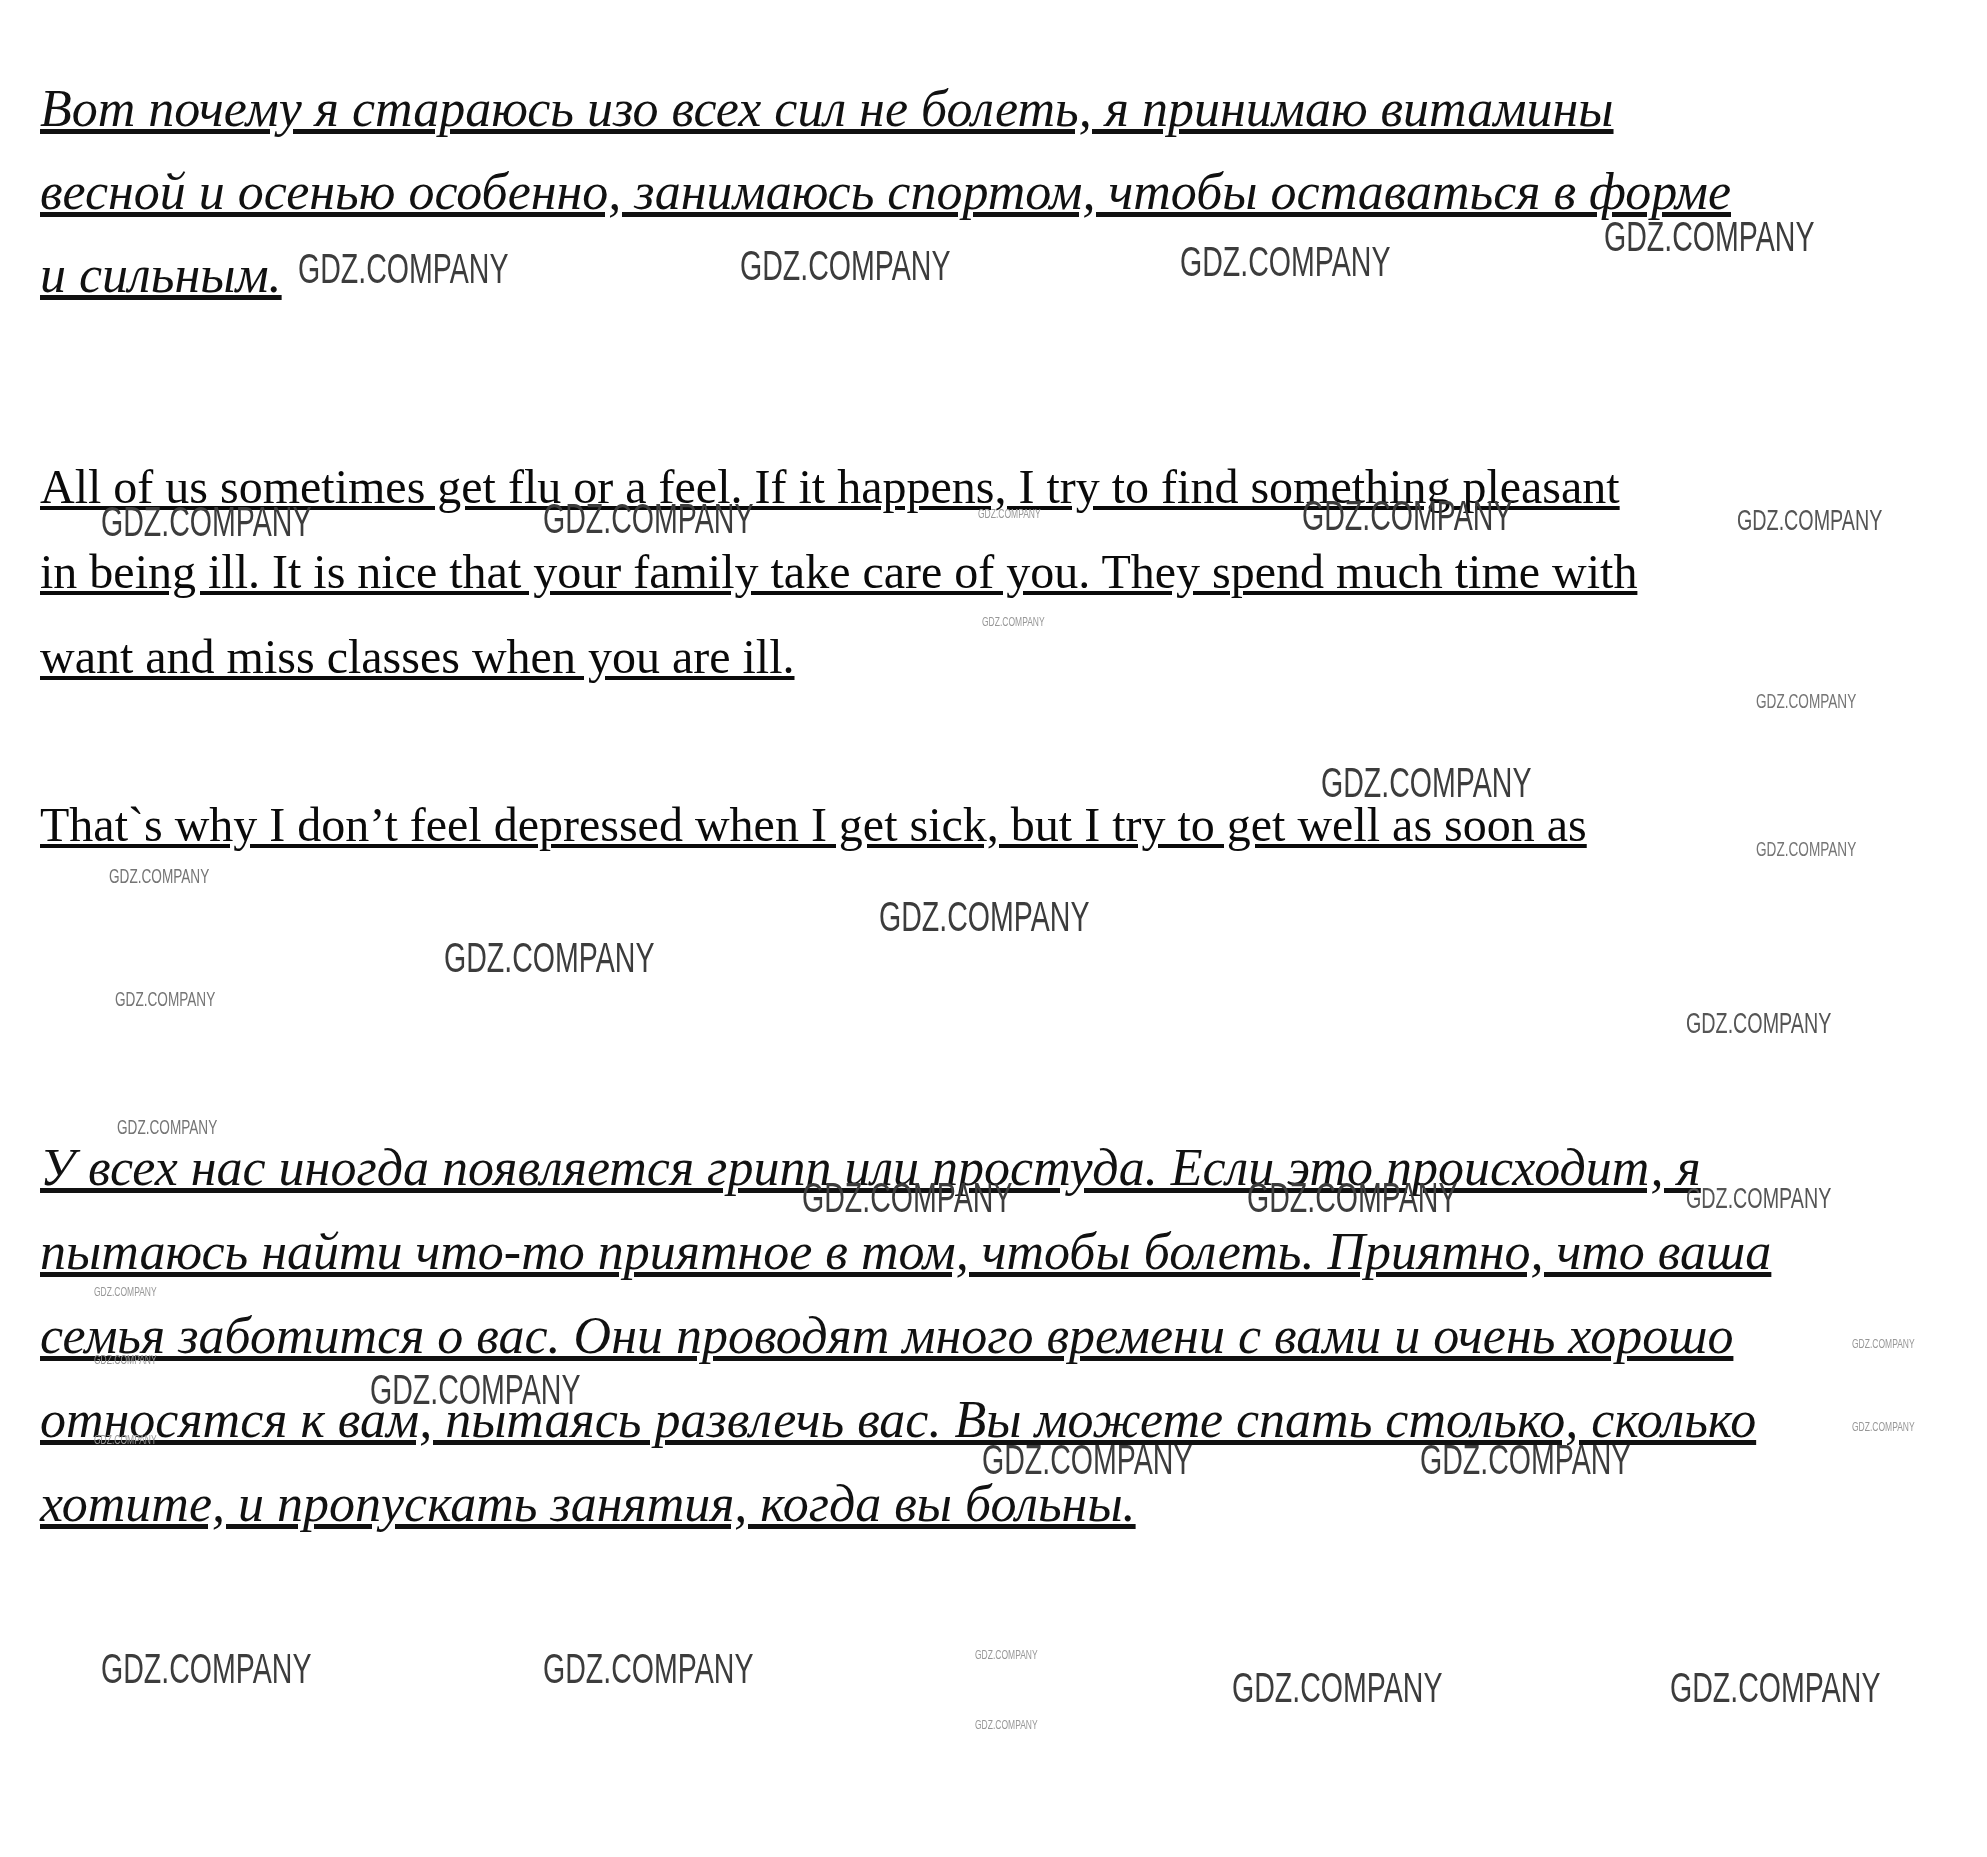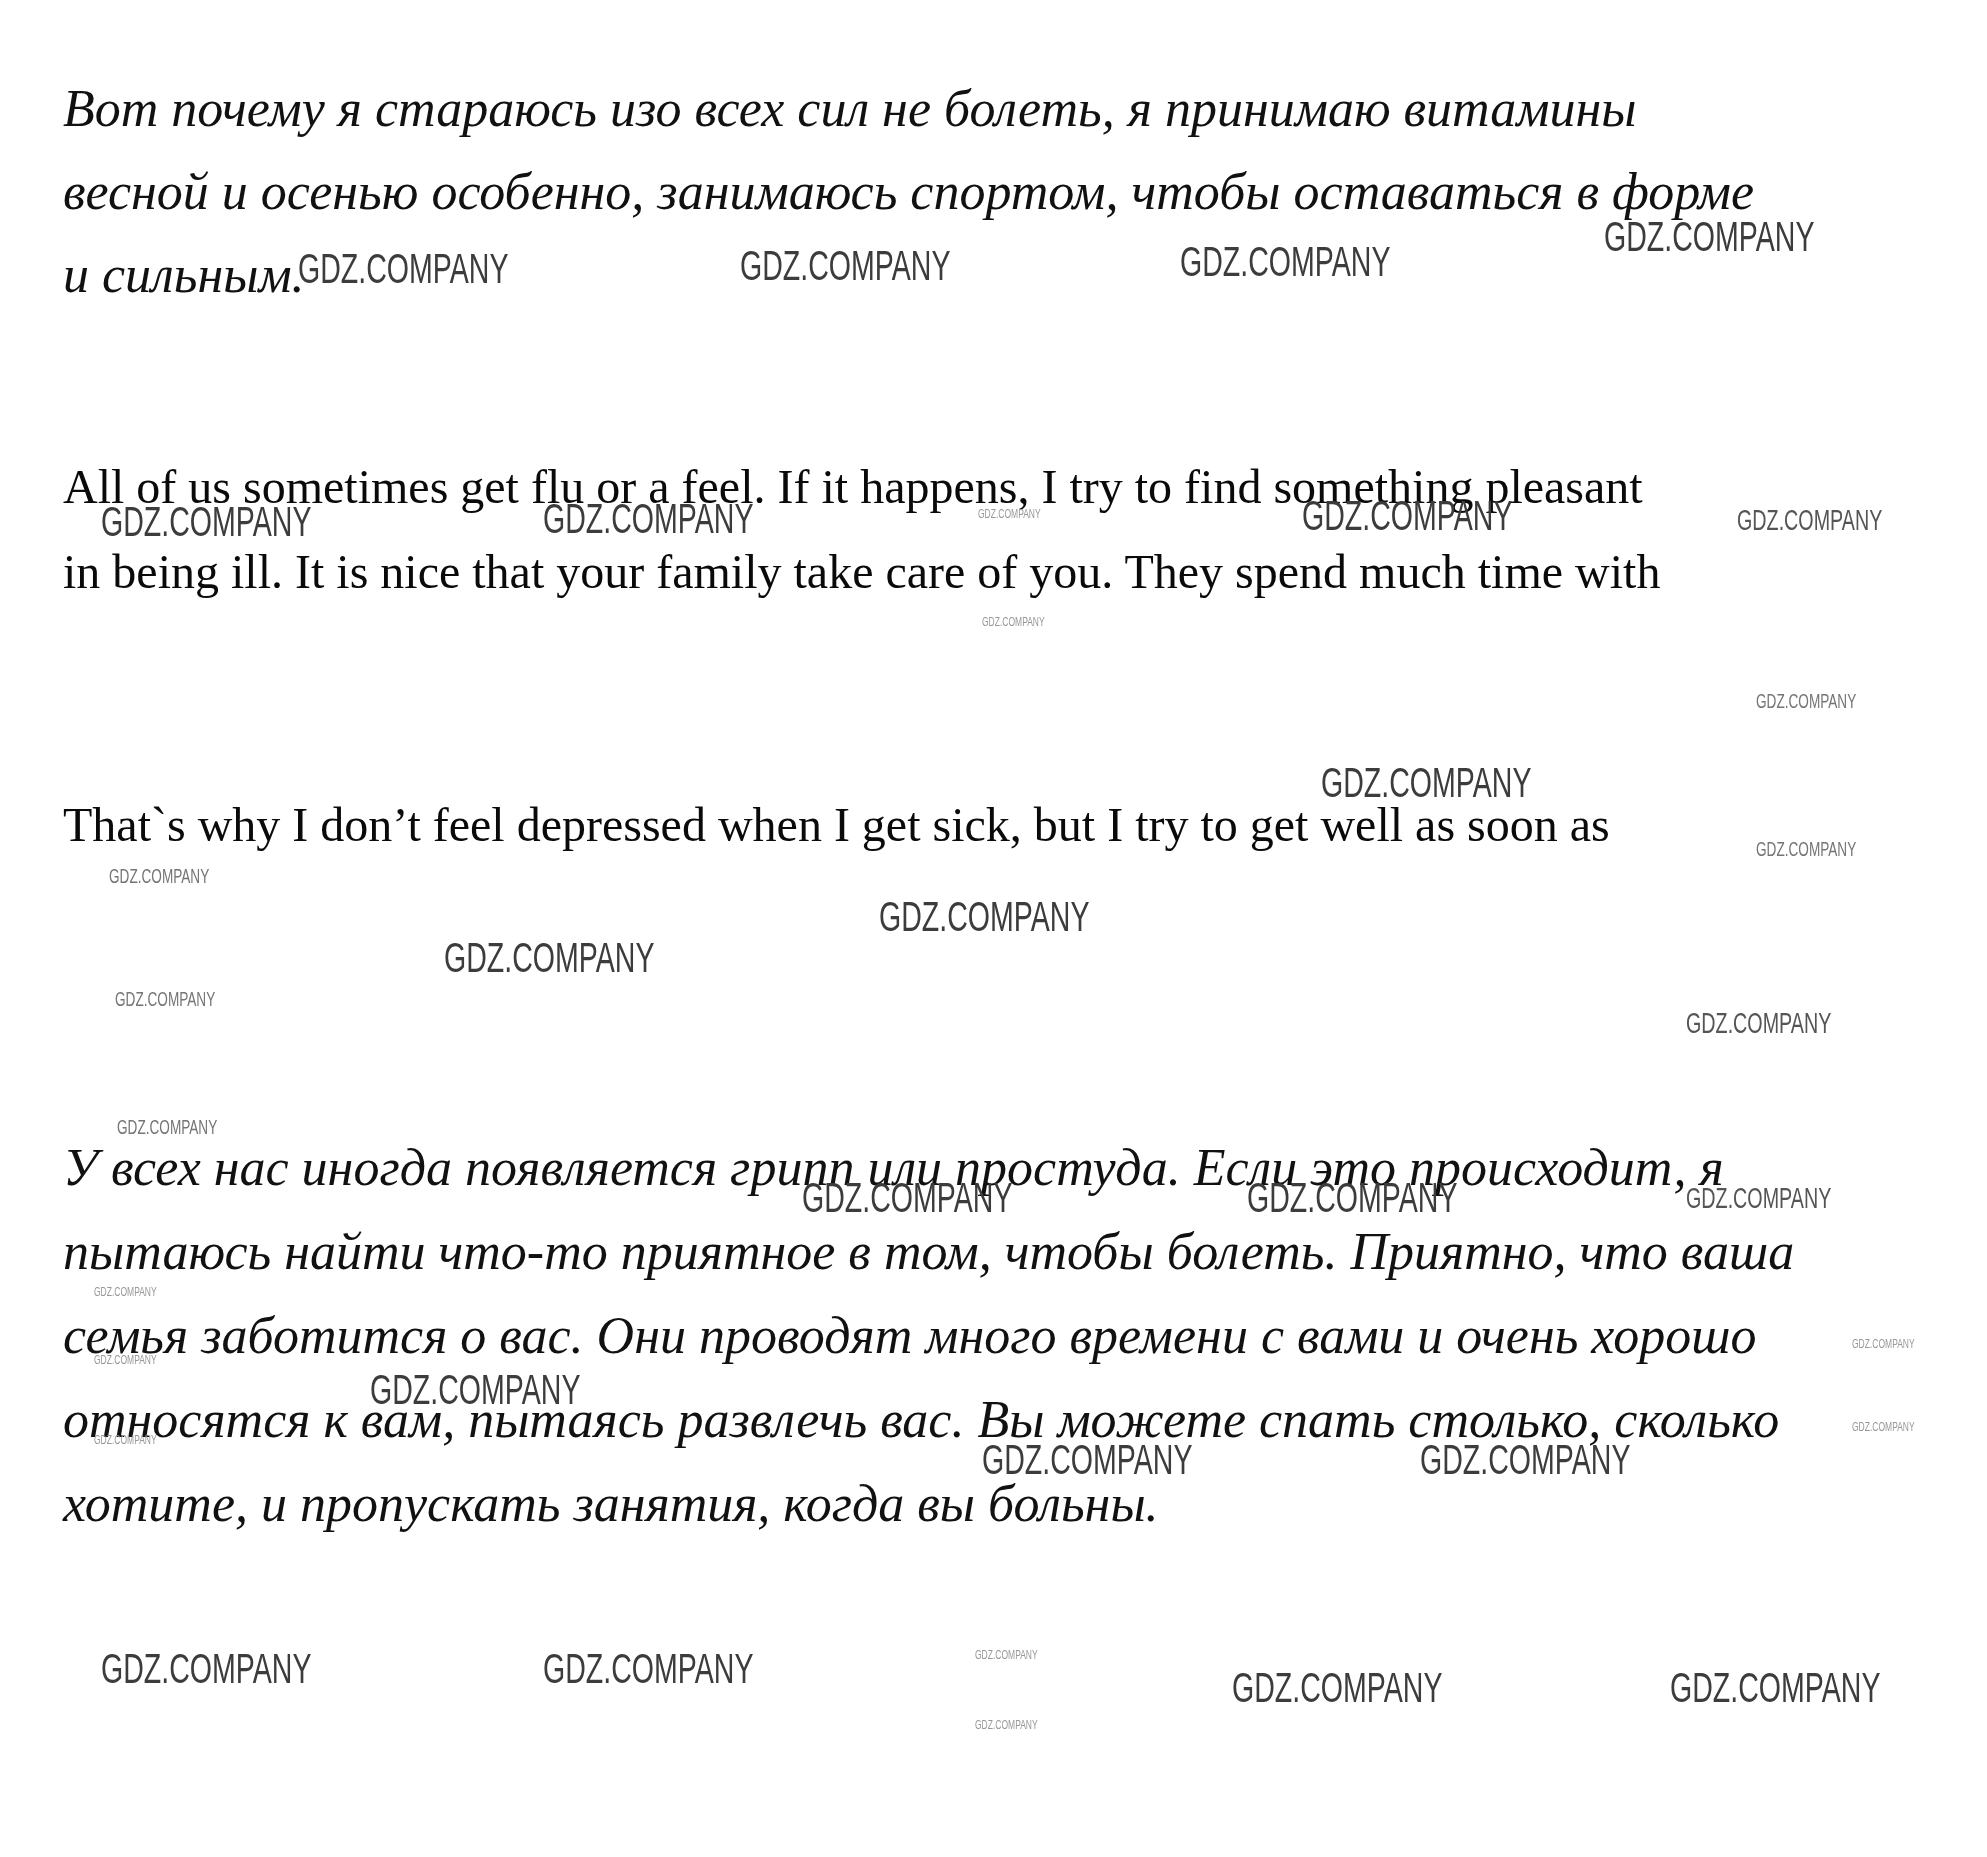--- a/index.html
+++ b/index.html
@@ -11,21 +11,22 @@
     position: relative;
     width: 1988px;
     height: 1858px;
     background: #ffffff;
     overflow: hidden;
     font-family: "Liberation Serif", serif;
     color: #0b0b0b;
   }
   .para {
     position: absolute;
-    left: 63px;
+    left: 40px;
+    text-decoration: underline;
   }
   .para .line {
     white-space: nowrap;
   }
   .para-ru {
     font-style: italic;
     font-size: 52px;
     line-height: 83px;
     color: #111111;
   }
@@ -57,20 +58,21 @@
 
   <div class="para para-ru" style="top:67px">
     <div class="line">Вот почему я стараюсь изо всех сил не болеть, я принимаю витамины</div>
     <div class="line">весной и осенью особенно, занимаюсь спортом, чтобы оставаться в форме</div>
     <div class="line">и сильным.</div>
   </div>
 
   <div class="para para-en" style="top:444px">
     <div class="line">All of us sometimes get flu or a feel. If it happens, I try to find something pleasant</div>
     <div class="line">in being ill. It is nice that your family take care of you. They spend much time with</div>
+    <div class="line">want and miss classes when you are ill.</div>
   </div>
 
   <div class="para para-en" style="top:782px">
     <div class="line">That`s why I don’t feel depressed when I get sick, but I try to get well as soon as</div>
   </div>
 
   <div class="para para-ru" style="top:1126px;line-height:84px">
     <div class="line">У всех нас иногда появляется грипп или простуда. Если это происходит, я</div>
     <div class="line">пытаюсь найти что-то приятное в том, чтобы болеть. Приятно, что ваша</div>
     <div class="line">семья заботится о вас. Они проводят много времени с вами и очень хорошо</div>

